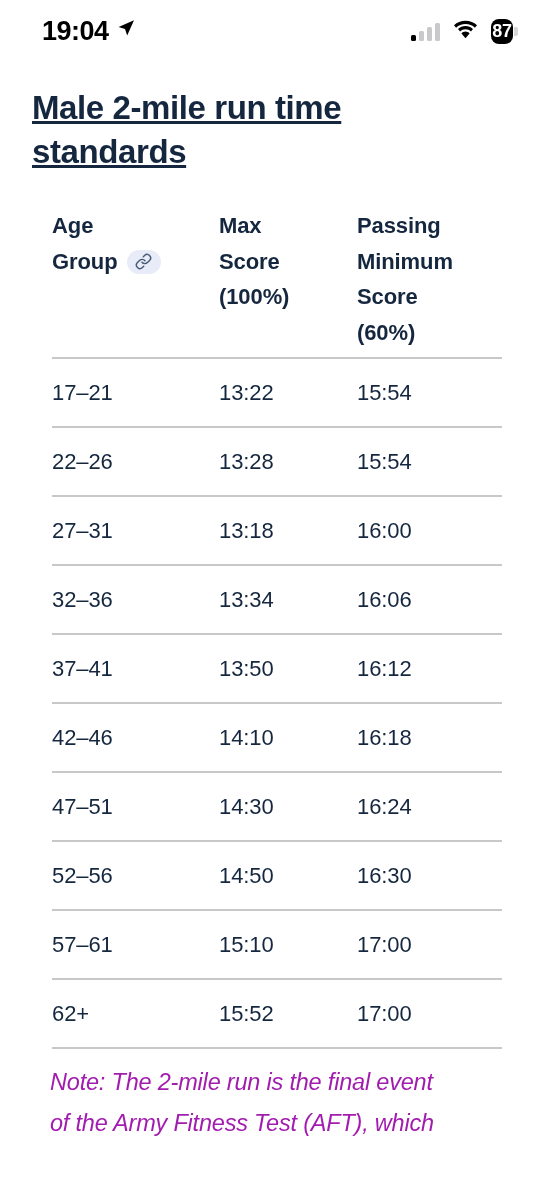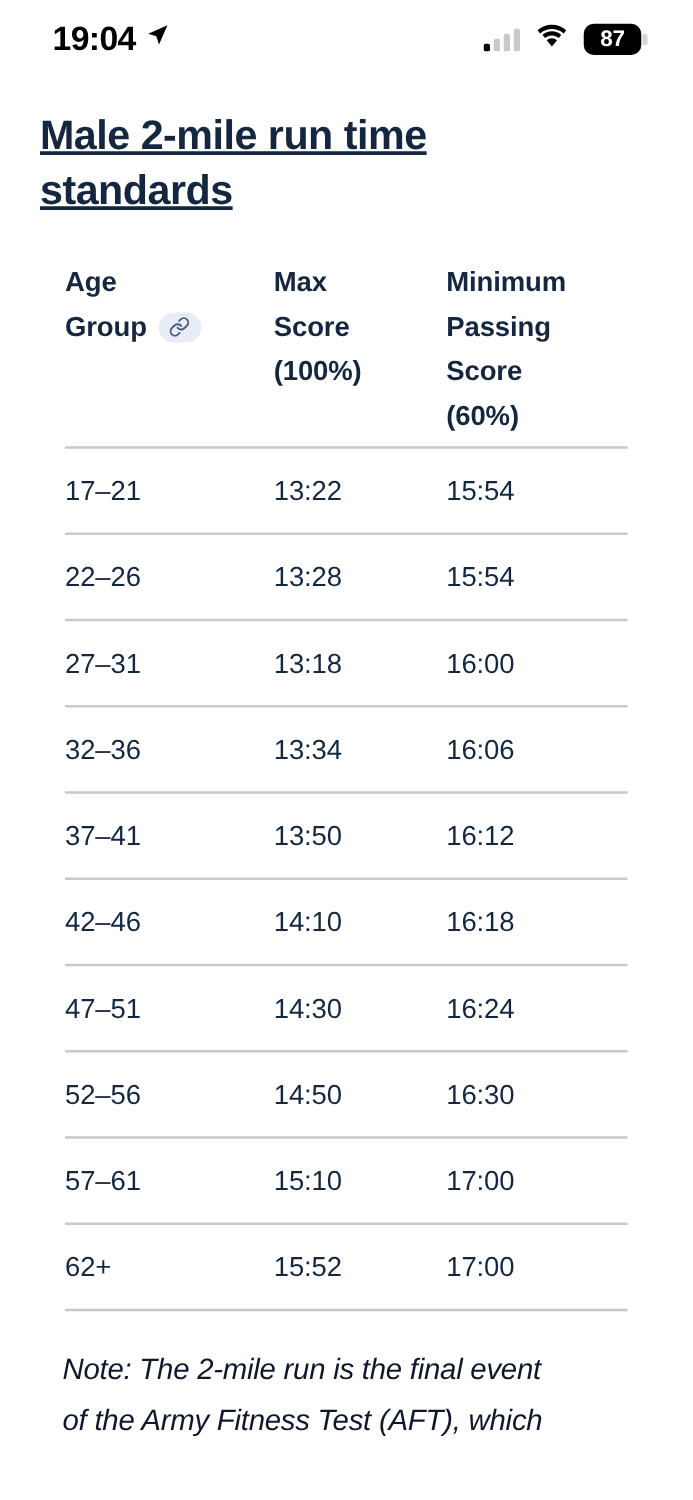--- a/index.html
+++ b/index.html
@@ -64,21 +64,21 @@
   .signal i:nth-child(2) { height: 10px; }
   .signal i:nth-child(3) { height: 14px; }
   .signal i:nth-child(4) { height: 18px; }
 
   .battery {
     position: relative;
     display: flex;
     align-items: center;
   }
   .battery-body {
-    width: 46px;
+    width: 22px;
     height: 25px;
     border-radius: 8px;
     background: #000000;
     color: #ffffff;
     font-size: 18px;
     font-weight: bold;
     display: flex;
     align-items: center;
     justify-content: center;
     letter-spacing: -0.3px;
@@ -168,26 +168,26 @@
   .t-body-row .cell {
     font-size: 22px;
     font-weight: normal;
     color: #15273f;
     letter-spacing: -0.1px;
     line-height: 1;
   }
 
   
   .note {
-    margin-top: 26px;
+    margin-top: 13px;
     padding: 0 26px;
     font-size: 23.5px;
     font-style: italic;
     line-height: 1.72;
-    color: #0f172a;
+    color: #a21caf;
     letter-spacing: -0.2px;
     white-space: nowrap;
     overflow: hidden;
   }
   .note-line { display: block; }
 </style>
 </head>
 <body>
 
 <div class="status-bar">
@@ -238,22 +238,22 @@
             </svg>
           </span>
         </span>
       </div>
       <div class="cell c2">
         <span class="head-line">Max</span>
         <span class="head-line">Score</span>
         <span class="head-line">(100%)</span>
       </div>
       <div class="cell c3">
+        <span class="head-line">Passing</span>
         <span class="head-line">Minimum</span>
-        <span class="head-line">Passing</span>
         <span class="head-line">Score</span>
         <span class="head-line">(60%)</span>
       </div>
     </div>
 
     <div id="table-body">
         <div class="divider"></div>
         <div class="t-row t-body-row">
           <div class="cell c1">17–21</div>
           <div class="cell c2">13:22</div>

